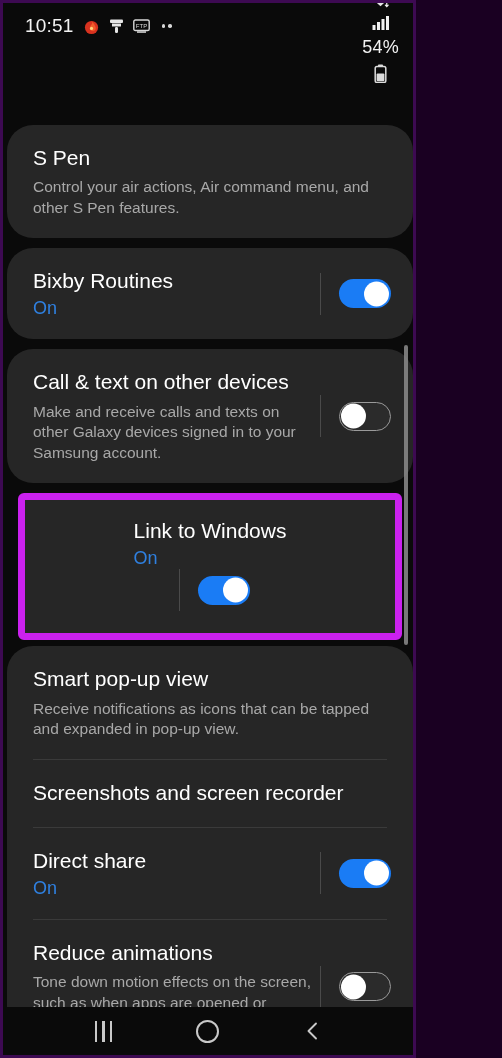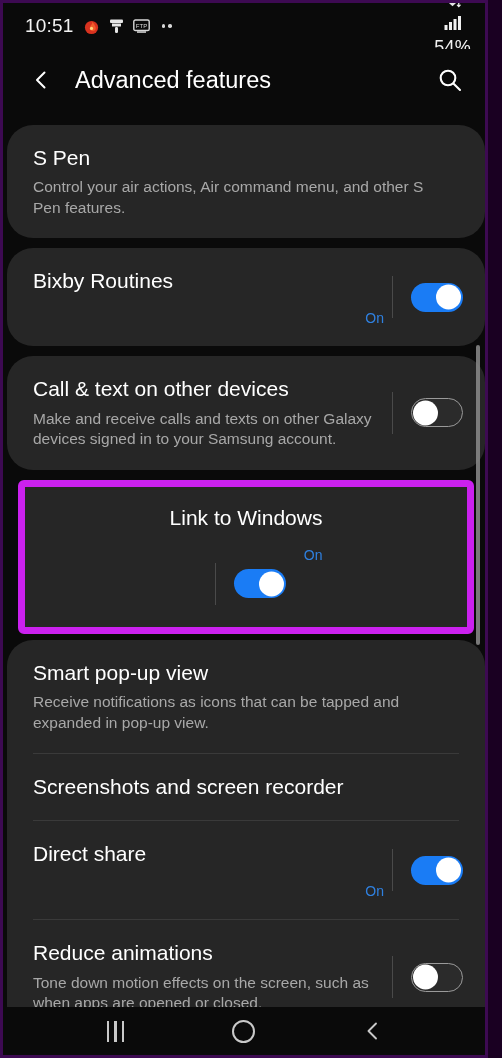--- a/index.html
+++ b/index.html
@@ -3,21 +3,21 @@
 <meta charset="utf-8">
 <style>
   * { margin:0; padding:0; box-sizing:border-box; }
   html,body{
     width:502px; height:1058px; overflow:hidden;
     background:#1a0022;
     font-family:"Liberation Sans", sans-serif;
   }
   #screen{
     position:relative;
-    width:488px; height:1058px;
+    width:416px; height:1058px;
     background:#0a0a0a;
     border:3px solid #3d0a52;
     overflow:hidden;
   }
 
   
   .statusbar{
     position:absolute; top:0; left:0; right:0; height:46px;
     display:flex; align-items:center; justify-content:space-between;
     padding:0 14px 0 22px;
@@ -67,21 +67,21 @@
     padding:20px 22px 20px 26px;
     min-height:60px;
     position:relative;
   }
   .row-texts{ flex:1; min-width:0; }
   .row-title{ color:#ffffff; font-size:21px; line-height:1.25; }
   .row-sub{
     color:#a8a8a8; font-size:15.5px; line-height:1.32; margin-top:6px;
     max-width:405px;
   }
-  .row-state{ color:#2f80e0; font-size:14px; margin-top:16px;text-align:right; }
+  .row-state{ color:#2f80e0; font-size:18px; margin-top:4px; }
 
   .toggle-wrap{ display:flex; align-items:center; flex:none; margin-left:8px; }
   .vsep{ width:1px; height:42px; background:#4a4a4a; margin-right:18px; }
 
   .toggle{
     width:52px; height:29px; border-radius:15px; position:relative; flex:none;
   }
   .toggle.on{ background:#1a7cf5; }
   .toggle.off{ background:#2b2b2b; border:1.5px solid #9a9a9a; }
   .knob{
@@ -181,34 +181,20 @@
       <span class="ic">
         <svg width="13" height="19" viewBox="0 0 13 19">
             <rect x="4" y="0.5" width="5" height="2" rx="0.8" fill="#dcdcdc"></rect>
             <rect x="1.2" y="2.5" width="10.6" height="16" rx="1.8" fill="none" stroke="#dcdcdc" stroke-width="1.5"></rect>
             <rect x="2.6" y="9.6" width="7.8" height="7.6" rx="1" fill="#dcdcdc"></rect>
           </svg>
       </span>
     </div>
   </div>
 
-  <div class="header">
-    <span class="back-chevron">
-      <svg width="24" height="24" viewBox="0 0 24 24">
-          <path d="M15.5 4.5 8 12l7.5 7.5" fill="none" stroke="#ffffff" stroke-width="2" stroke-linecap="round" stroke-linejoin="round"></path>
-        </svg>
-    </span>
-    <span class="title">Advanced features</span>
-    <span class="search-btn">
-      <svg width="26" height="26" viewBox="0 0 26 26">
-          <circle cx="11" cy="11" r="7.3" fill="none" stroke="#ffffff" stroke-width="2.1"></circle>
-          <path d="M16.4 16.4 23 23" stroke="#ffffff" stroke-width="2.1" stroke-linecap="round"></path>
-        </svg>
-    </span>
-  </div>
 
   <div class="list">
 
     <div class="card">
       <div class="row">
         <div class="row-texts">
           <div class="row-title">S Pen</div>
           <div class="row-sub">Control your air actions, Air command menu, and other S Pen features.</div>
         </div>
       </div>

